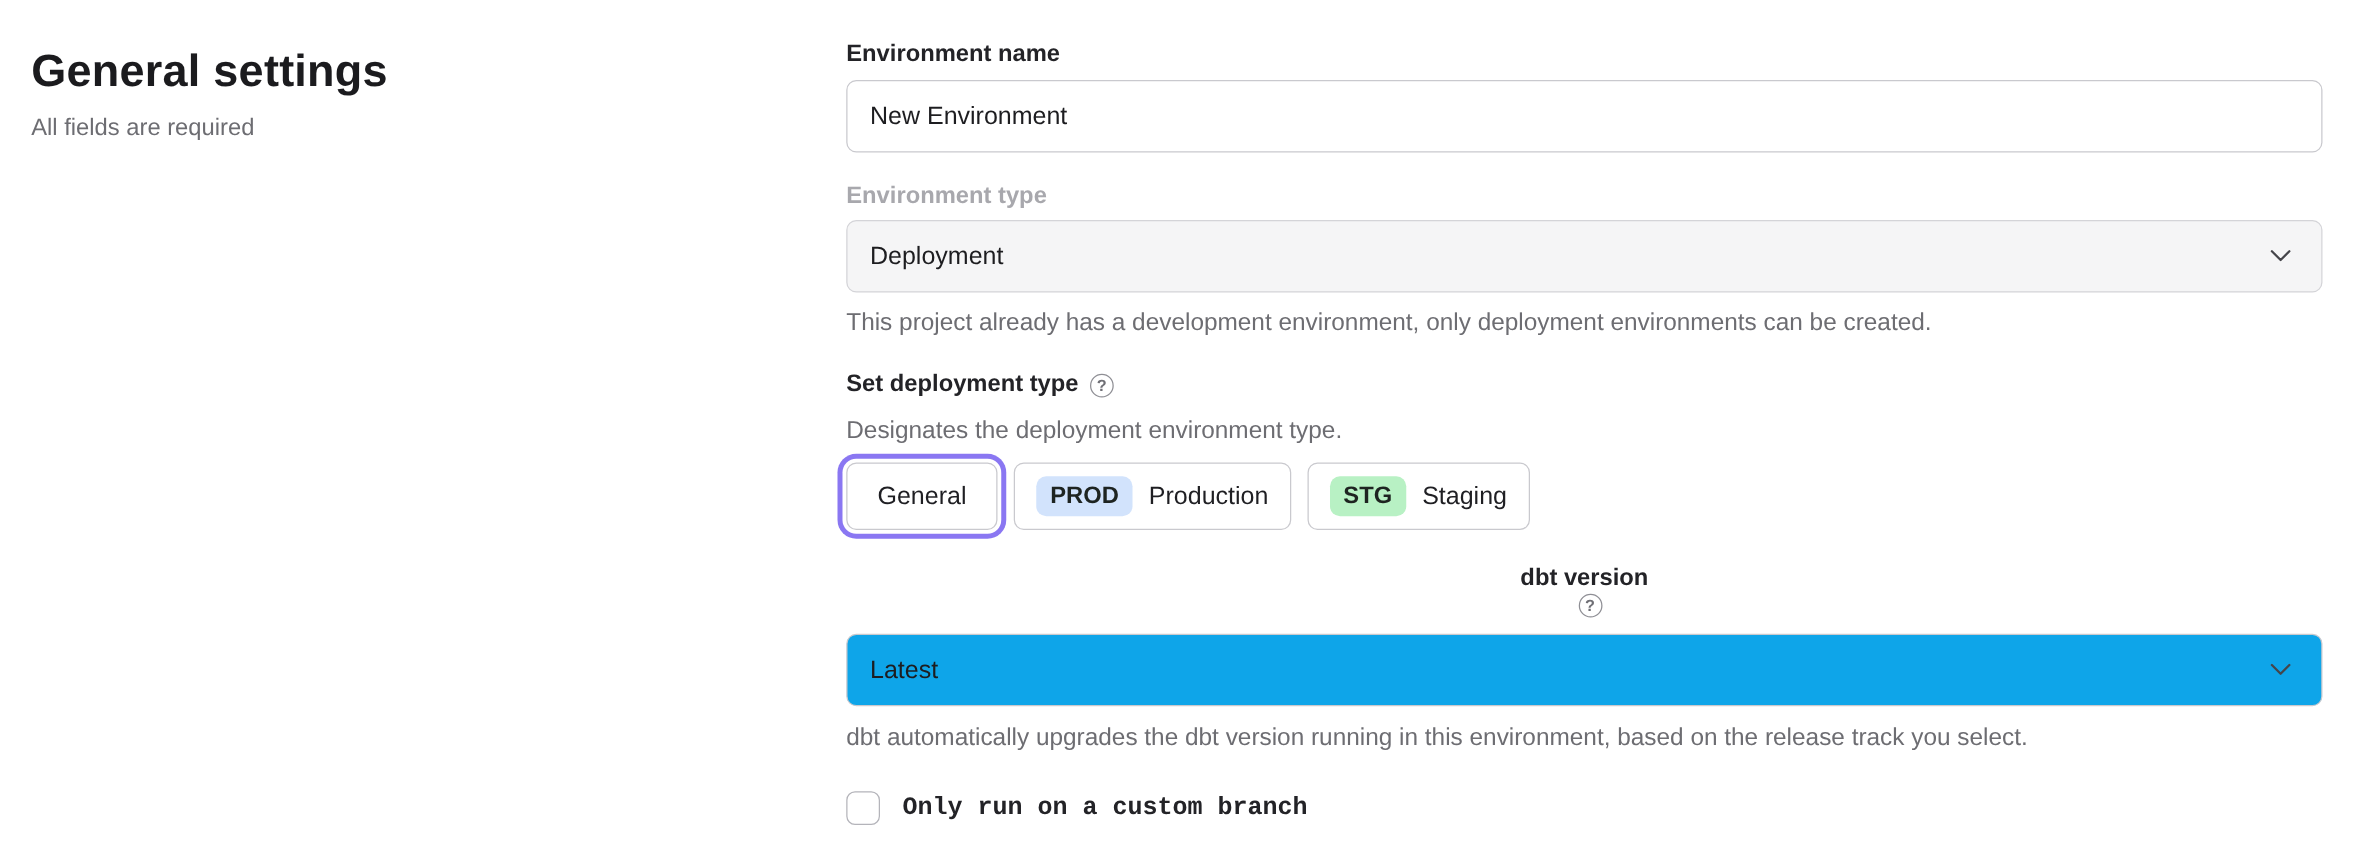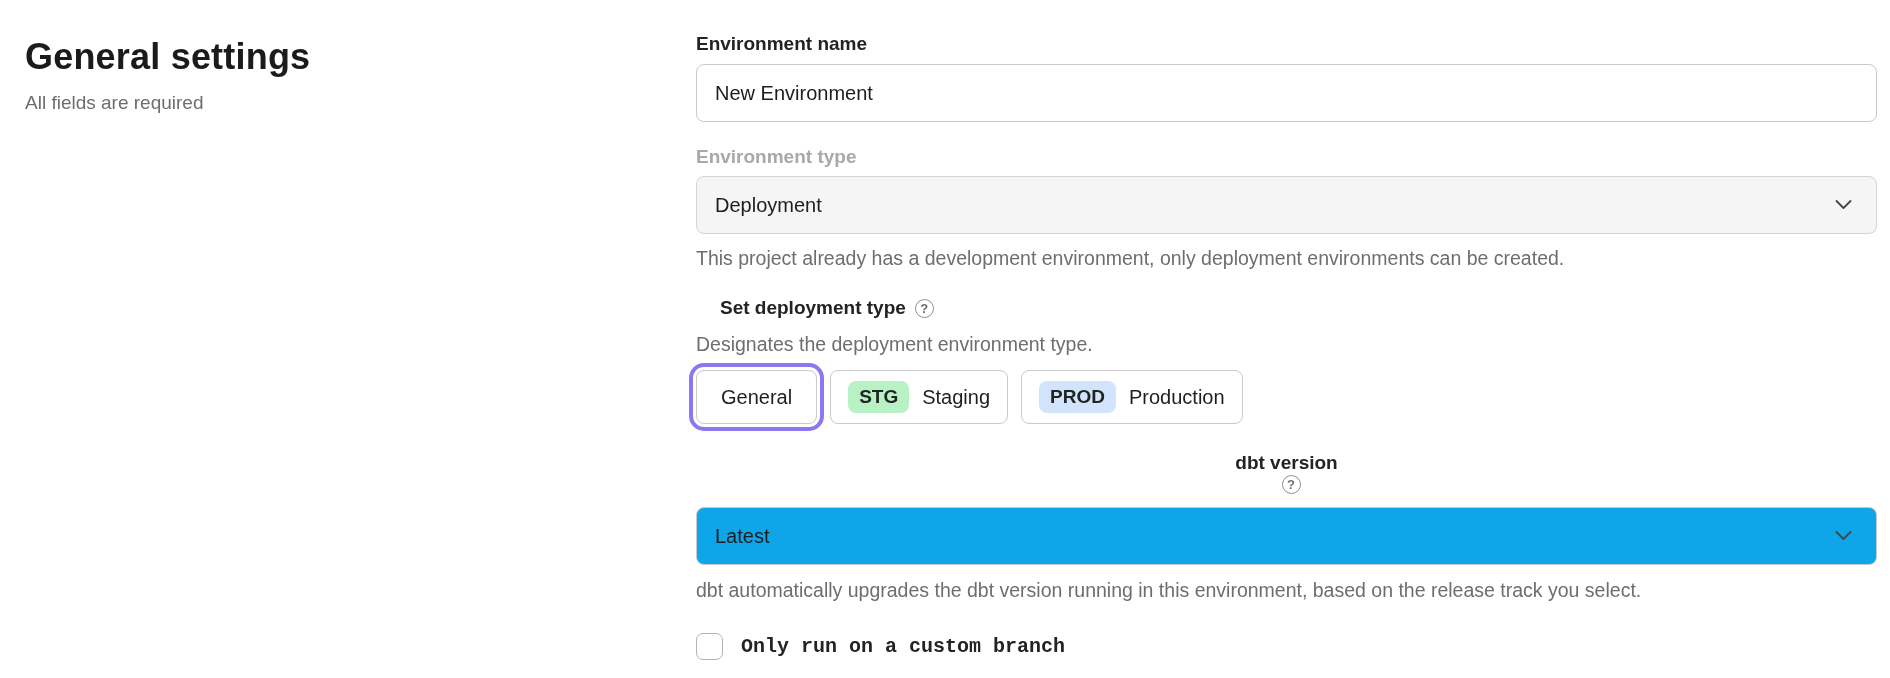--- a/index.html
+++ b/index.html
@@ -10,21 +10,21 @@
     overflow: hidden;
   }
   .page { position: relative; width: 1890px; height: 678px; }
 
   
   .page-header { position: absolute; left: 25px; top: 36px; width: 600px; }
   .page-title { font-size: 36px; font-weight: 700; color: #1b1b1e; letter-spacing: .2px; }
   .page-subtitle { margin-top: 14px; font-size: 19px; color: #6d6d72; }
 
   
-  .form { position: absolute; left: 696px; top: 32px; width: 1181px; }
+  .form { position: absolute; left: 677px; top: 32px; width: 1181px; }
 
   .field-label {
     display: flex; align-items: center;
     font-size: 19px; font-weight: 700; color: #232327; line-height: 24px;
   }
   .field-label.disabled { color: #a8a8ad; }
 
   .help-icon {
     display: inline-flex; align-items: center; justify-content: center;
     width: 19px; height: 19px; margin-left: 9px;
@@ -48,21 +48,21 @@
     cursor: pointer;
   }
   .select.disabled { background: #f5f5f6; border-color: #d4d4d8; cursor: default; }
   .select .chevron { position: absolute; right: 24px; top: 50%; transform: translateY(-50%); display: flex; }
 
   .helper-text { font-size: 19.5px; color: #6d6d72; line-height: 24px; }
 
   .mt-label2   { margin-top: 23px; }
   .mt-select1  { margin-top: 7px; }
   .mt-helper1  { margin-top: 12px; }
-  .mt-section  { margin-top: 26px; margin-left: 24px; }
+  .mt-section  { margin-top: 26px; }
   .mt-helper2  { margin-top: 12px; }
   .mt-buttons  { margin-top: 14px; }
   .mt-label4   { margin-top: 27px; flex-direction: column; }
   .mt-select2  { margin-top: 13px; }
   .mt-helper3  { margin-top: 13px; }
   .mt-checkbox { margin-top: 30px; font-family: Liberation Mono, monospace; }
 
   .btn-row { display: flex; align-items: center; gap: 13px; }
   .type-btn {
     display: inline-flex; align-items: center; gap: 13px;
@@ -124,26 +124,26 @@
       <span>Set deployment type</span>
       <span class="help-icon">?</span>
     </div>
     <p class="helper-text mt-helper2">Designates the deployment environment type.</p>
 
     <div class="btn-row mt-buttons">
       <button class="type-btn selected">
         <span>General</span>
       </button>
       <button class="type-btn">
+        <span class="badge prod">PROD</span>
+        <span>Production</span>
+      </button>
+      <button class="type-btn">
         <span class="badge stg">STG</span>
         <span>Staging</span>
-      </button>
-      <button class="type-btn">
-        <span class="badge prod">PROD</span>
-        <span>Production</span>
       </button>
     </div>
 
     
     <div class="field-label mt-label4">
       <span>dbt version</span>
       <span class="help-icon">?</span>
     </div>
     <div class="select mt-select2">
       <span>Latest</span>

